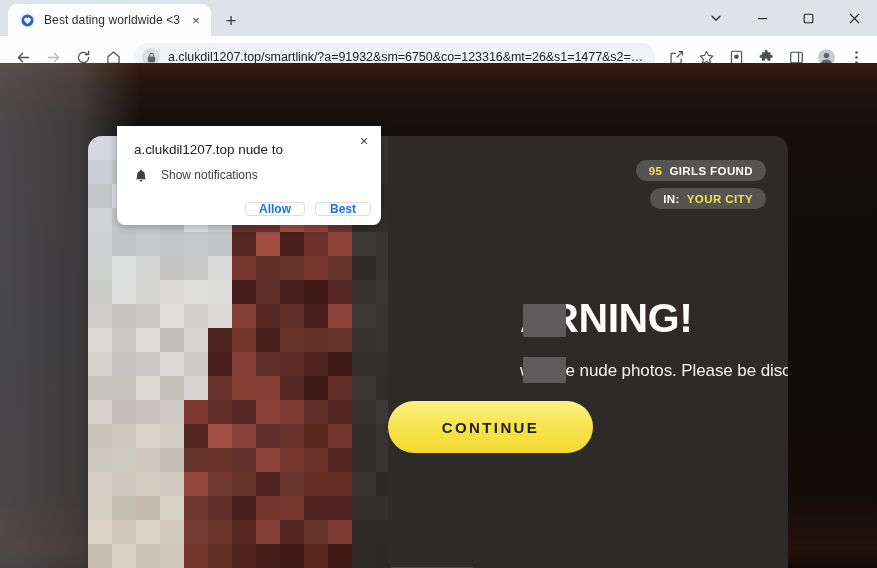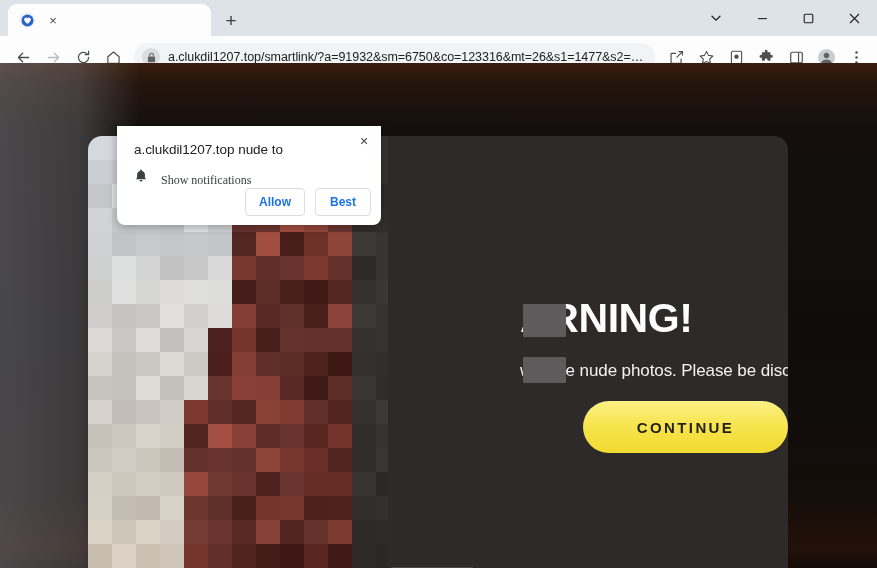--- a/index.html
+++ b/index.html
@@ -139,21 +139,21 @@
   .subline {
     margin-top: 22px; font-size: 17px; color: #f2f2f2;
     white-space: nowrap; letter-spacing: -.1px; position: relative;
   }
   .censor {
     position: absolute; background: #5d5b5b; border-radius: 1px;
   }
   .censor.c1 { left: 3px; top: 6px; width: 43px; height: 33px; }
   .censor.c2 { left: 3px; top: -4px; width: 43px; height: 26px; }
 
-  .cta-wrap { position: absolute; left: 0; right: 0; top: 265px; display: flex; justify-content: flex-end; }
+  .cta-wrap { position: absolute; left: 0; right: 0; top: 265px; display: flex; justify-content: flex-start; }
   .cta {
     width: 205px; height: 52px; border-radius: 26px;
     background: linear-gradient(180deg, #fdf186 0%, #f7e44e 48%, #f2da2f 100%);
     color: #211f16; font-size: 15px; font-weight: bold; letter-spacing: 2.4px;
     display: flex; align-items: center; justify-content: center;
     border: none; font-family: "Liberation Sans", sans-serif;
   }
 
   .bottom-censor {
     position: absolute; left: 303px; bottom: 17px; width: 82px; height: 24px;
@@ -170,47 +170,48 @@
   .perm-close {
     position: absolute; right: 6px; top: 4px; width: 22px; height: 22px;
     display: flex; align-items: center; justify-content: center;
     color: #3c4043; font-size: 14px; line-height: 1;
   }
   .perm-title {
     position: absolute; left: 17px; top: 16px; font-size: 13.5px; color: #202124;
     letter-spacing: -.05px;
   }
   .perm-row {
-    position: absolute; left: 17px; top: 42px; display: flex; align-items: flex-end; gap: 13px; font-family: Liberation Serif, serif;
+    position: absolute; left: 17px; top: 42px; display: flex; align-items: flex-start; gap: 13px;
   }
   .perm-row-label { font-size: 12px; color: #3c4043; }
   .perm-actions {
     position: absolute; right: 10px; bottom: 9px; display: flex; gap: 10px;
   }
   .perm-btn {
-    height: 28px; min-width: 56px; padding: 0 13px;
+    height: 14px; min-width: 56px; padding: 0 13px;
     border: 1px solid #dadce0; border-radius: 4px; background: #fff;
     color: #1a73e8; font-size: 12px; font-weight: bold;
     display: flex; align-items: center; justify-content: center;
     font-family: "Liberation Sans", sans-serif;
   }
 </style>
 </head>
 <body>
 
 <div class="browser">
 
   <div class="tabstrip">
     <div class="tab">
       <span class="tab-fav">
         <svg width="13" height="13" viewBox="0 0 24 24">
             <circle cx="12" cy="12" r="11" fill="#2a63c8"></circle>
             <path d="M12 18.2S5.8 14.3 5.8 10.2A3.3 3.3 0 0 1 12 8.4a3.3 3.3 0 0 1 6.2 1.8c0 4.1-6.2 8-6.2 8z" fill="#fff"></path>
           </svg>
       </span>
+      <span class="tab-title">Best dating worldwide &lt;3</span>
       <span class="tab-close">×</span>
     </div>
     <div class="newtab">+</div>
 
     <div class="wincontrols">
       <div class="wc">
         <svg width="12" height="12" viewBox="0 0 12 12">
             <path d="M2 4.2l4 4 4-4" stroke="#202124" stroke-width="1.3" fill="none" stroke-linecap="round"></path>
           </svg>
       </div>
@@ -549,20 +550,30 @@
             <i style="left: 192px; top: 408px; width: 24px; height: 24px; background: rgb(63, 24, 21);"></i>
             <i style="left: 216px; top: 408px; width: 24px; height: 24px; background: rgb(90, 38, 32);"></i>
             <i style="left: 240px; top: 408px; width: 24px; height: 24px; background: rgb(64, 25, 22);"></i>
             <i style="left: 264px; top: 408px; width: 24px; height: 24px; background: rgb(45, 41, 39);"></i>
             <i style="left: 288px; top: 408px; width: 24px; height: 24px; background: rgb(43, 39, 37);"></i>
           </div>
       </div>
 
       <div class="content">
 
+        <div class="badges">
+          <div class="badge">
+            <span class="hl">95</span>
+            <span>GIRLS FOUND</span>
+          </div>
+          <div class="badge">
+            <span>IN:</span>
+            <span class="hl">YOUR CITY</span>
+          </div>
+        </div>
 
         <div class="headline-wrap">
           <div class="headline">
             <span class="censor c1"></span>
             <span>ARNING!</span>
           </div>
           <div class="subline">
             <span class="censor c2"></span>
             <span>will see nude photos. Please be discreet.</span>
           </div>

